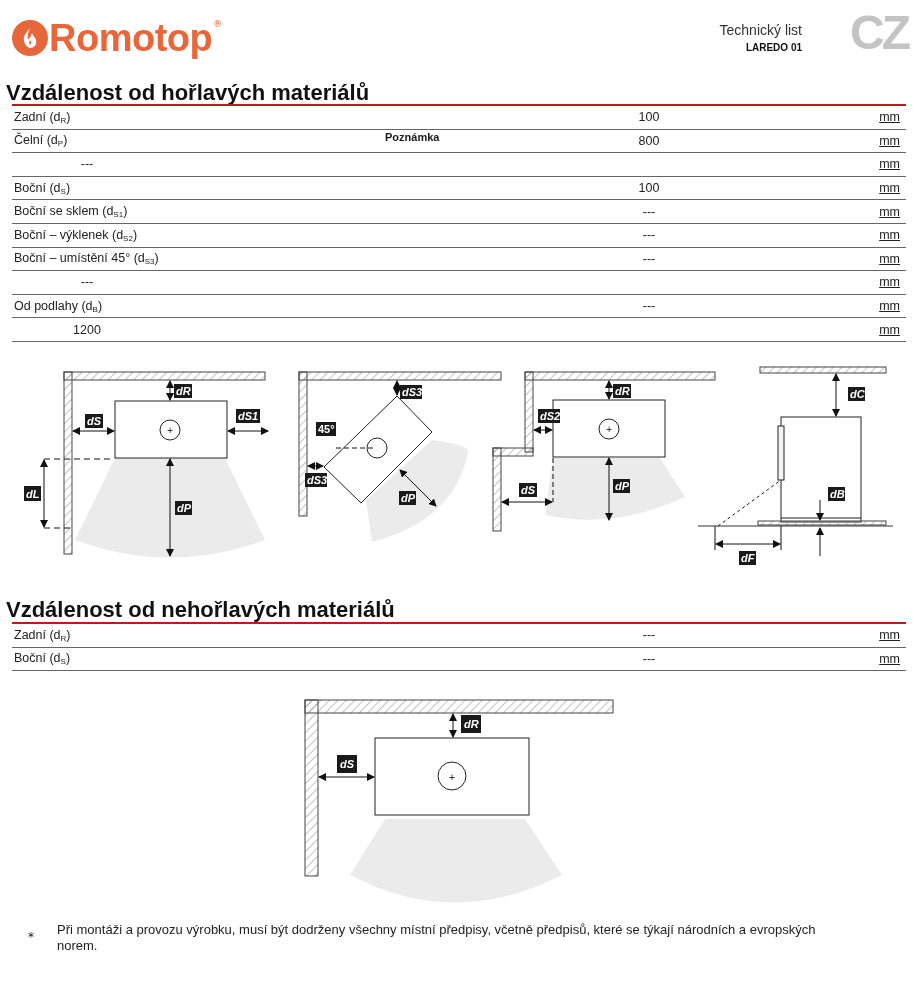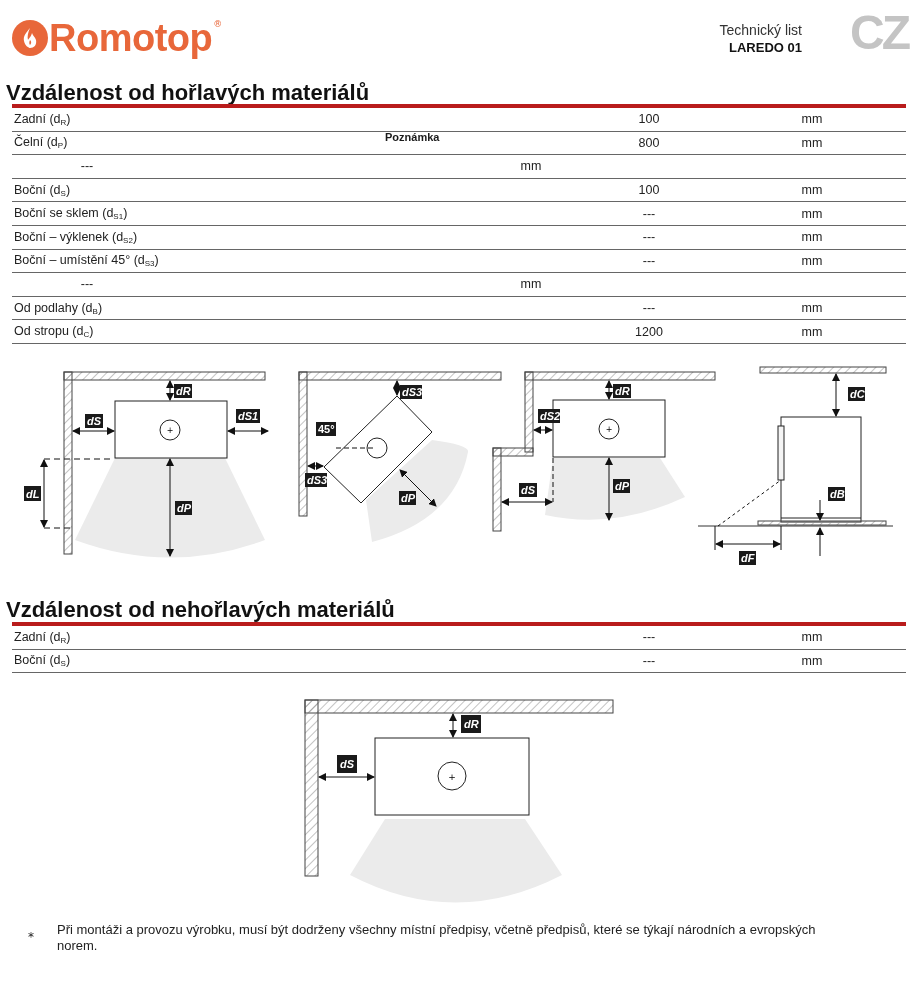--- a/index.html
+++ b/index.html
@@ -3,30 +3,30 @@
 <meta charset="utf-8">
 <style>
   html, body { margin:0; padding:0; background:#fff; }
   body { width:922px; height:990px; position:relative; overflow:hidden; font-family:"DejaVu Sans", "Liberation Sans", sans-serif; color:#1a1a1a; }
   .logo { position:absolute; left:12px; top:18px; display:flex; align-items:center; }
   .logo-mark { width:36px; height:36px; border-radius:50%; background:#e8673a; position:relative; }
   .logo-text { font-family:"Liberation Sans", sans-serif; font-weight:bold; font-size:38px; color:#e8673a; margin-left:1px; letter-spacing:-0.5px; line-height:40px; }
   .logo-reg { font-size:9px; color:#e8673a; position:relative; top:-14px; margin-left:1px; }
   .doc-head { position:absolute; right:120px; top:22px; text-align:right; font-family:"Liberation Sans", sans-serif; }
   .doc-head .t1 { font-size:14px; color:#333; line-height:17px; }
-  .doc-head .t2 { font-size:13px; font-weight:bold; color:#111; line-height:17px; }
+  .doc-head .t2 { font-size:10px; font-weight:bold; color:#111; line-height:17px; }
   .cz { position:absolute; right:14px; top:4px; font-family:"Liberation Sans", sans-serif; font-weight:bold; font-size:48px; color:#c4c4c4; letter-spacing:-3px; line-height:58px; }
   .section-title { position:absolute; left:6px; font-family:"Liberation Sans", sans-serif; font-weight:bold; font-size:22px; color:#111; }
   .note-hdr { position:absolute; left:385px; top:83px; font-family:"Liberation Sans", sans-serif; font-weight:bold; font-size:11px;margin-top:48px; }
-  .tbl { position:absolute; left:12px; width:894px; border-top:4px solid #b91c1c; }
+  .tbl { position:absolute; left:12px; width:894px; border-top:2px solid #b91c1c; }
   .row { height:22.6px; border-bottom:1.5px solid #666; display:flex; align-items:center; font-size:12.5px; font-family:"Liberation Sans", sans-serif; color:#222; }
   .row .lbl { width:560px; padding-left:2px; }
   .row .lbl sub { font-size:8px; vertical-align:-2px; }
   .row .val { width:150px; text-align:center; }
-  .row .unit { flex:1; text-align:center; padding-right:6px; }
+  .row .unit { flex:1; text-align:right; padding-right:6px;text-decoration:underline; }
   .diagram { position:absolute; }
   .footer-note { position:absolute; left:57px; top:922px; font-family:"Liberation Sans", sans-serif; font-size:13px; color:#222; line-height:16px; width:790px; }
   .bullet { position:absolute; left:28px; top:930px; font-size:12px; }
 </style>
 </head>
 <body>
 
 <div class="logo">
   <div class="logo-mark">
     <svg width="36" height="36" viewBox="0 0 36 36">
@@ -83,21 +83,20 @@
     <div class="row">
       <span class="val">---</span>
       <span class="unit">mm</span>
     </div>
     <div class="row">
       <span class="lbl"><span>Od podlahy (d</span><sub>B</sub>)</span>
       <span class="val">---</span>
       <span class="unit">mm</span>
     </div>
     <div class="row">
-      <span class="lbl"><span>Od stropu (d</span><sub>C</sub>)</span>
       <span class="val">1200</span>
       <span class="unit">mm</span>
     </div>
   </div>
 
 <svg class="diagram" style="left:0;top:360px;" width="922" height="210">
   <defs>
     <pattern id="hatch" width="6" height="6" patternUnits="userSpaceOnUse" patternTransform="rotate(45)">
       <line x1="0" y1="0" x2="0" y2="6" stroke="#888" stroke-width="1"></line>
     </pattern>

